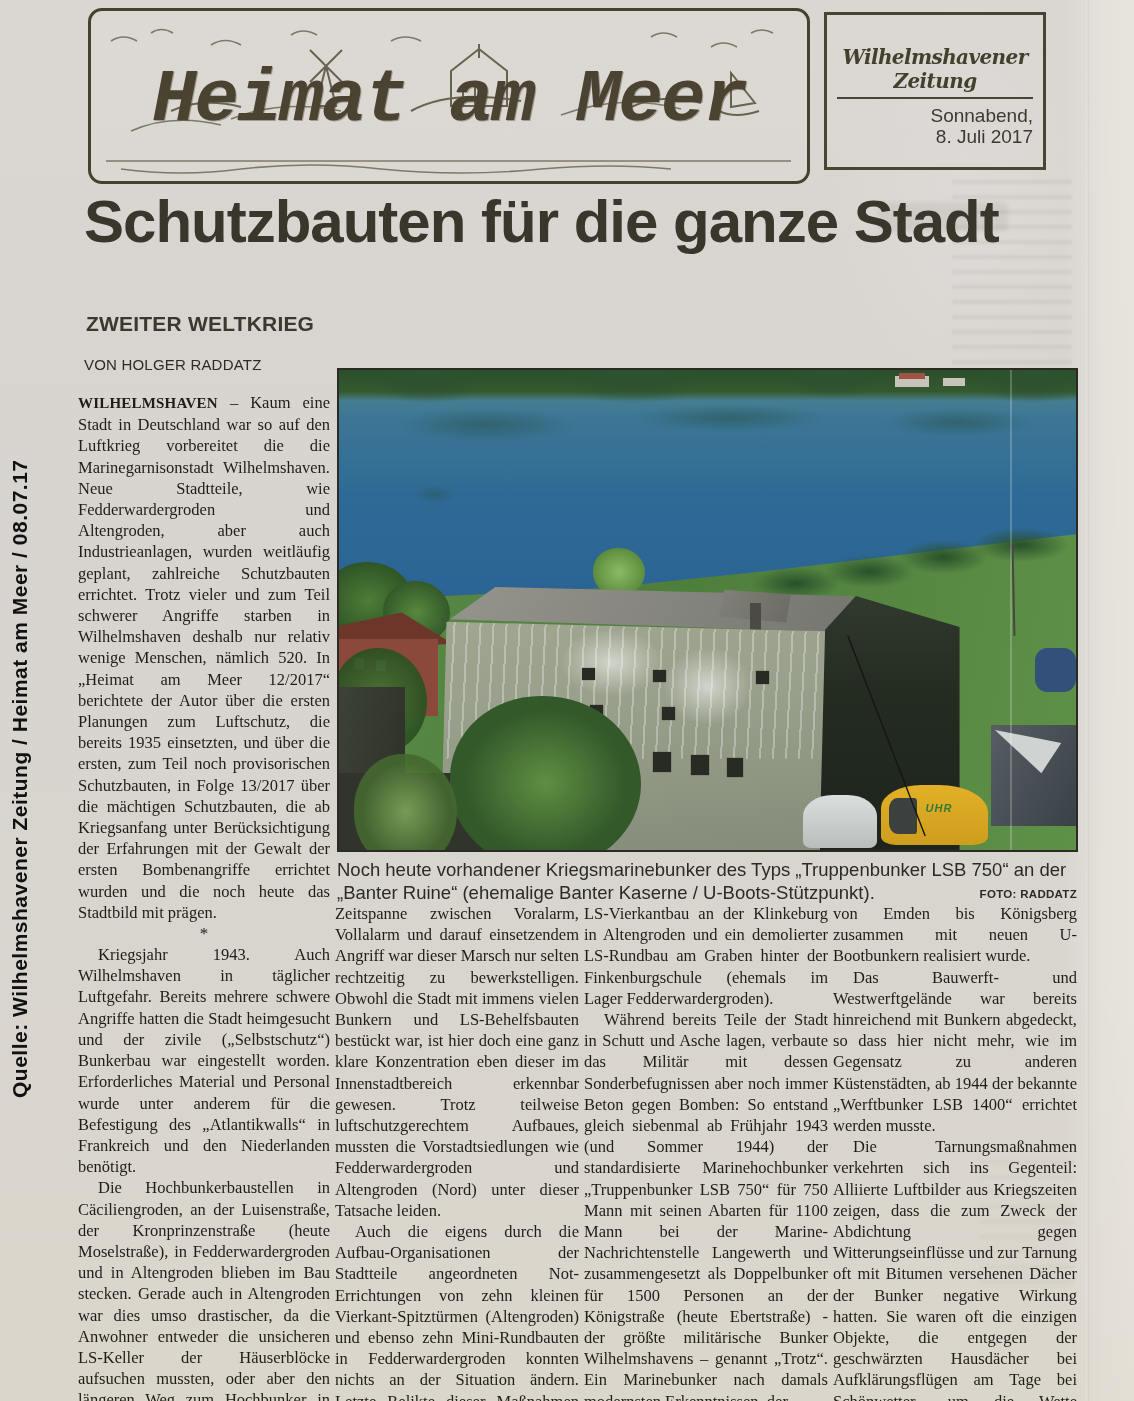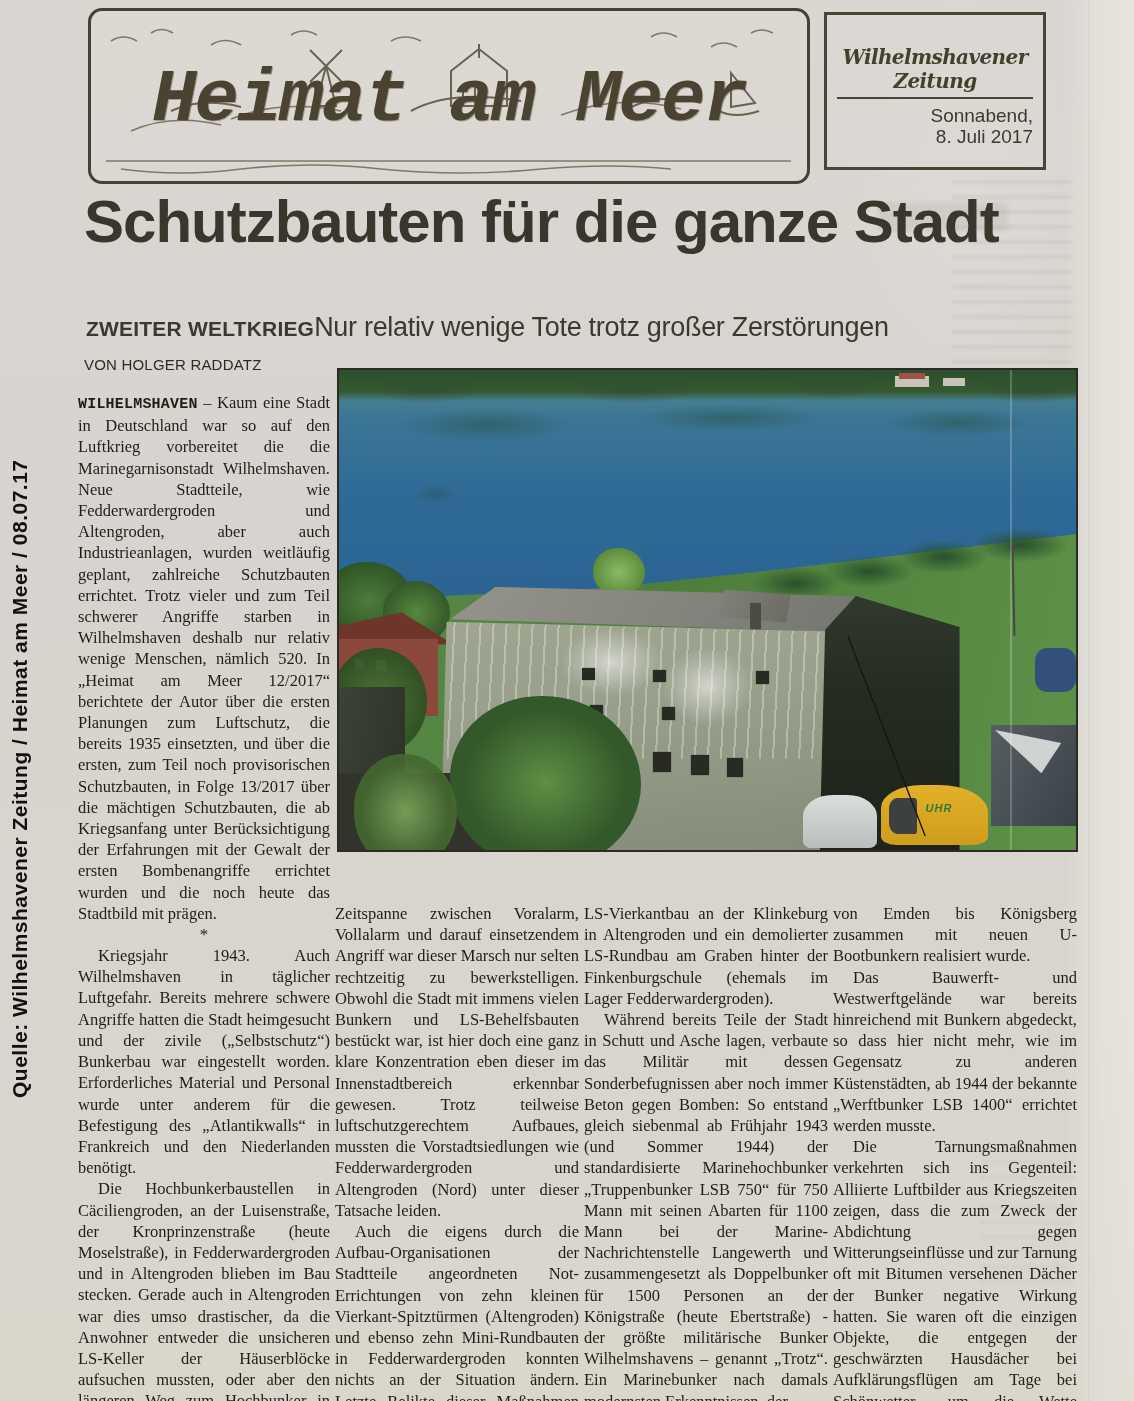--- a/index.html
+++ b/index.html
@@ -53,21 +53,21 @@
         font-family:"Liberation Sans",sans-serif;color:#3b382e;}
   .kicker-label{font-weight:bold;font-size:21px;letter-spacing:.2px;}
   .kicker-text{font-size:27px;letter-spacing:-.3px;}
   .byline{position:absolute;left:84px;top:356px;font-family:"Liberation Sans",sans-serif;
         font-size:15px;letter-spacing:.2px;color:#2e2b24;}
 
   
   .col{position:absolute;overflow:hidden;font-size:16.5px;line-height:21.2px;text-align:justify;color:#201d17;}
   .col p{margin:0;}
   .col p.ind{text-indent:20px;}
-  .lead-in{font-family:Liberation Mono, monospace;font-weight:bold;font-size:15px;letter-spacing:.2px;}
+  .lead-in{font-family:Liberation Serif, serif;font-weight:bold;font-size:15px;letter-spacing:.2px;}
   .star{text-align:center;line-height:21px;font-size:17px;}
   .col1{left:78px;top:392px;width:252px;height:1009px;}
   .col2{left:335px;top:903px;width:244px;height:498px;}
   .col3{left:584px;top:903px;width:244px;height:498px;}
   .col4{left:833px;top:903px;width:244px;height:498px;}
 
   
   .photo{position:absolute;left:337px;top:368px;width:741px;height:484px;
         border:2px solid #2c2a24;box-sizing:border-box;background:#36698f;overflow:hidden;}
   .photo *{position:absolute;}
@@ -167,21 +167,20 @@
       <div>Sonnabend,</div>
       <div>8. Juli 2017</div>
     </div>
   </div>
 
   <div class="headline">
     <div>Schutzbauten für die ganze Stadt</div>
   </div>
   <div class="kicker">
     <span class="kicker-label">ZWEITER WELTKRIEG</span>
-    <span class="kicker-text">Nur relativ wenige Tote trotz großer Zerstörungen</span>
   </div>
   <div class="byline">VON HOLGER RADDATZ</div>
 
   <div class="col col1">
     <p><span class="lead-in">WILHELMSHAVEN</span><span> – </span><span>Kaum eine Stadt in Deutschland war so auf den Luftkrieg vorbereitet die die Marinegarnisonstadt Wilhelmshaven. Neue Stadtteile, wie Fedderwardergroden und Altengroden, aber auch Industrieanlagen, wurden weitläufig geplant, zahlreiche Schutzbauten errichtet. Trotz vieler und zum Teil schwerer Angriffe starben in Wilhelmshaven deshalb nur relativ wenige Menschen, nämlich 520. In „Heimat am Meer 12/2017“ berichtete der Autor über die ersten Planungen zum Luftschutz, die bereits 1935 einsetzten, und über die ersten, zum Teil noch provisorischen Schutzbauten, in Folge 13/2017 über die mächtigen Schutzbauten, die ab Kriegsanfang unter Berücksichtigung der Erfahrungen mit der Gewalt der ersten Bombenangriffe errichtet wurden und die noch heute das Stadtbild mit prägen.</span></p>
     <div class="star">*</div>
     <p class="ind">Kriegsjahr 1943. Auch Wilhelmshaven in täglicher Luftgefahr. Bereits mehrere schwere Angriffe hatten die Stadt heimgesucht und der zivile („Selbstschutz“) Bunkerbau war eingestellt worden. Erforderliches Material und Personal wurde unter anderem für die Befestigung des „Atlantikwalls“ in Frankreich und den Niederlanden benötigt.</p>
     <p class="ind">Die Hochbunkerbaustellen in Cäciliengroden, an der Luisenstraße, der Kronprinzenstraße (heute Moselstraße), in Fedderwardergroden und in Altengroden blieben im Bau stecken. Gerade auch in Altengroden war dies umso drastischer, da die Anwohner entweder die unsicheren LS-Keller der Häuserblöcke aufsuchen mussten, oder aber den längeren Weg zum Hochbunker in Rüstersiel anzutreten hatten.</p>
 
   </div>
@@ -251,20 +250,24 @@
     </div>
 
     <svg style="left:0;top:0;width:100%;height:100%;" viewBox="0 0 741 484">
       <line x1="512" y1="268" x2="590" y2="470" stroke="#16160f" stroke-width="1.4"></line>
       <line x1="678" y1="180" x2="680" y2="268" stroke="#44483f" stroke-width="2"></line>
       <circle cx="678" cy="178" r="3" fill="#44483f"></circle>
     </svg>
     <div class="scanline"></div>
   </div>
 
+  <div class="caption">
+    <span>Noch heute vorhandener Kriegsmarinebunker des Typs „Truppenbunker LSB 750“ an der „Banter Ruine“ (ehemalige Banter Kaserne / U-Boots-Stützpunkt).</span>
+    <span class="credit">FOTO: RADDATZ</span>
+  </div>
 
   <div class="col col2">
     <p>Zeitspanne zwischen Voralarm, Vollalarm und darauf einsetzendem Angriff war dieser Marsch nur selten rechtzeitig zu bewerkstelligen. Obwohl die Stadt mit immens vielen Bunkern und LS-Behelfsbauten bestückt war, ist hier doch eine ganz klare Konzentration eben dieser im Innenstadtbereich erkennbar gewesen. Trotz teilweise luftschutzgerechtem Aufbaues, mussten die Vorstadtsiedlungen wie Fedderwardergroden und Altengroden (Nord) unter dieser Tatsache leiden.</p>
     <p class="ind">Auch die eigens durch die Aufbau-Organisationen der Stadtteile angeordneten Not-Errichtungen von zehn kleinen Vierkant-Spitztürmen (Altengroden) und ebenso zehn Mini-Rundbauten in Fedderwardergroden konnten nichts an der Situation ändern. Letzte Relikte dieser Maßnahmen sind heute ein</p>
   </div>
   <div class="col col3">
     <p>LS-Vierkantbau an der Klinkeburg in Altengroden und ein demolierter LS-Rundbau am Graben hinter der Finkenburgschule (ehemals im Lager Fedderwardergroden).</p>
     <p class="ind">Während bereits Teile der Stadt in Schutt und Asche lagen, verbaute das Militär mit dessen Sonderbefugnissen aber noch immer Beton gegen Bomben: So entstand gleich siebenmal ab Frühjahr 1943 (und Sommer 1944) der standardisierte Marinehochbunker „Truppenbunker LSB 750“ für 750 Mann mit seinen Abarten für 1100 Mann bei der Marine-Nachrichtenstelle Langewerth und zusammengesetzt als Doppelbunker für 1500 Personen an der Königstraße (heute Ebertstraße) - der größte militärische Bunker Wilhelmshavens – genannt „Trotz“. Ein Marinebunker nach damals modernsten Erkenntnissen, der</p>
   </div>
   <div class="col col4">

